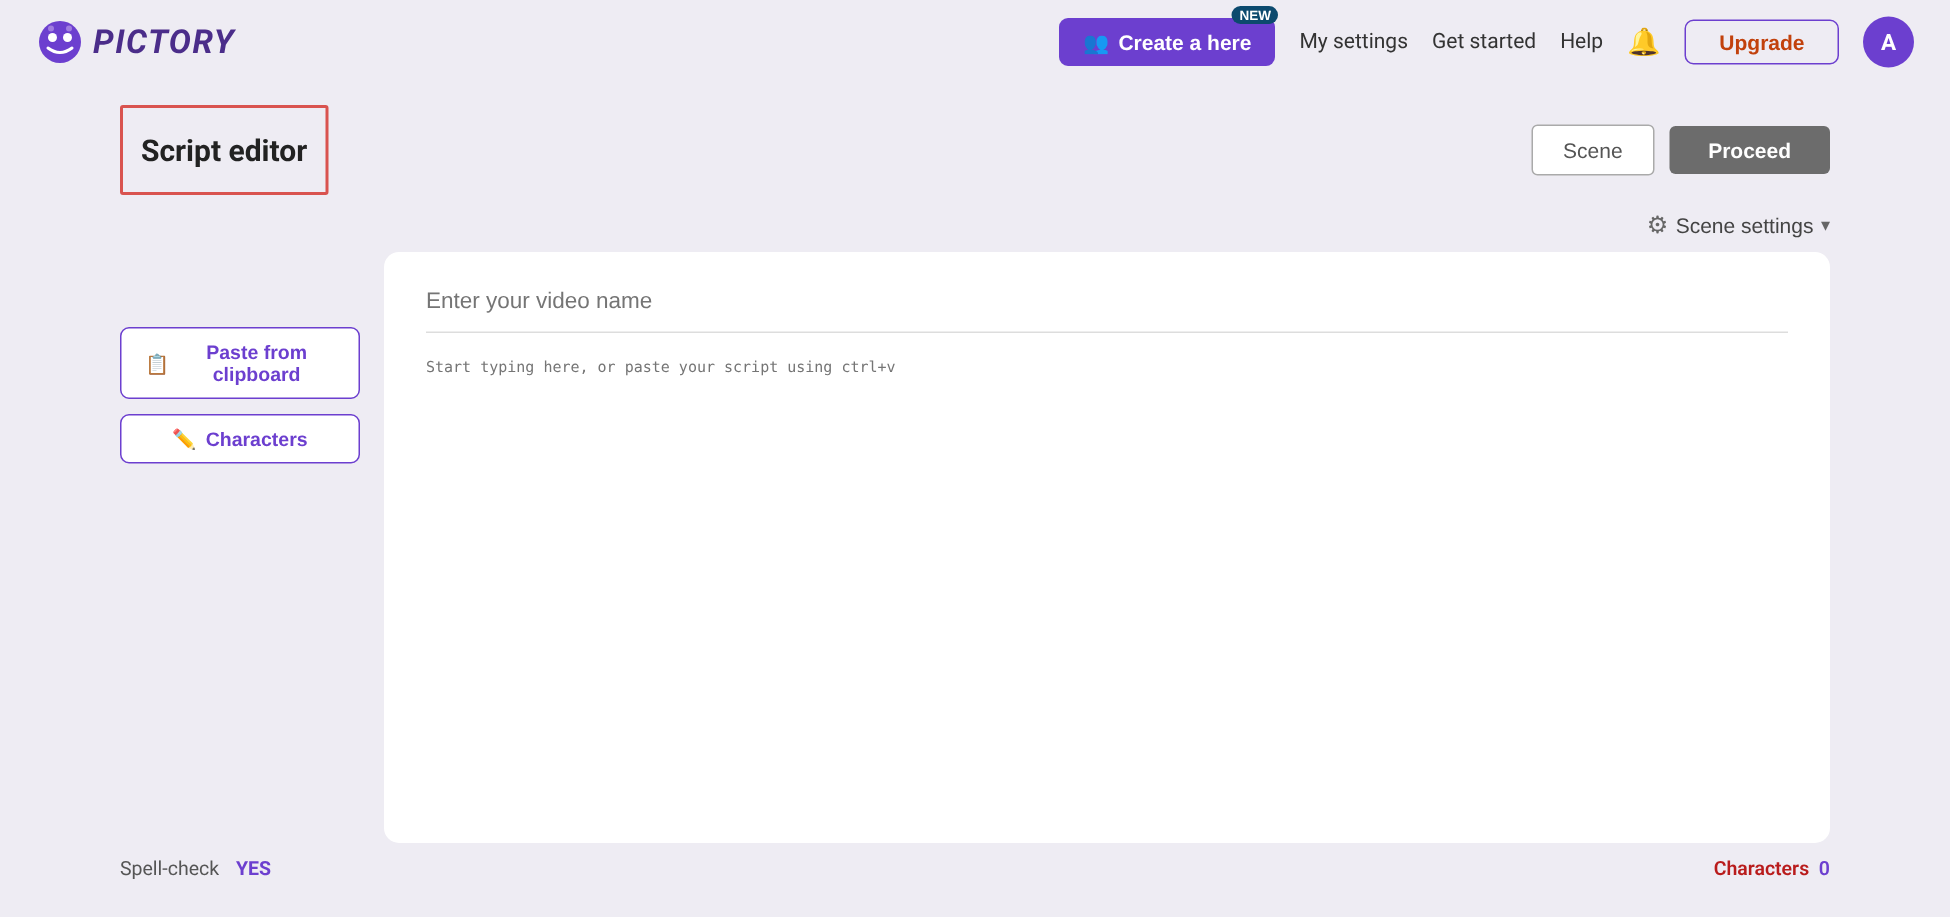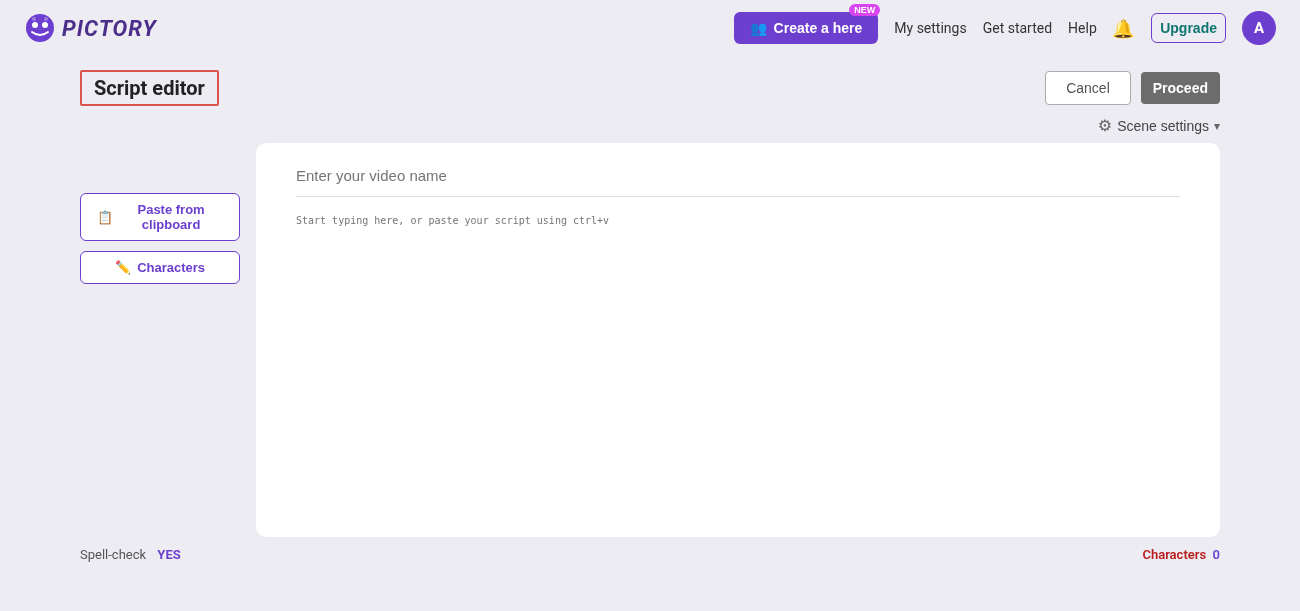--- a/index.html
+++ b/index.html
@@ -53,44 +53,44 @@
       cursor: pointer;
       display: flex;
       align-items: center;
       gap: 6px;
       position: relative;
     }
     .new-badge {
       position: absolute;
       top: -8px;
       right: -2px;
-      background: #d946ef;
+      background: #0c4a6e;
       color: #fff;
       font-size: 9px;
       font-weight: 700;
       padding: 1px 5px;
       border-radius: 8px;
     }
     .nav-link {
       font-size: 14px;
       color: #333;
       cursor: pointer;
       text-decoration: none;
     }
     .bell-icon {
       font-size: 18px;
       color: #555;
       cursor: pointer;
     }
     .upgrade-btn {
       border: 1.5px solid #6c3fcf;
       background: transparent;
-      color: #0f766e;
+      color: #c2410c;
       border-radius: 6px;
-      padding: 6px 8px;
+      padding: 6px 22px;
       font-size: 14px;
       font-weight: 600;
       cursor: pointer;
     }
     .avatar {
       width: 34px;
       height: 34px;
       border-radius: 50%;
       background: #6c3fcf;
       color: #fff;
@@ -115,21 +115,21 @@
       align-items: center;
       justify-content: space-between;
       margin-bottom: 10px;
       padding-top: 14px;
     }
     .script-editor-title {
       font-size: 20px;
       font-weight: 700;
       color: #222;
       border: 2px solid #d9534f;
-      padding: 4px 12px;
+      padding: 16px 12px;
       border-radius: 2px;
     }
     .header-actions {
       display: flex;
       align-items: center;
       gap: 10px;
     }
     .cancel-btn {
       border: 1.5px solid #aaa;
       background: #fff;
@@ -137,21 +137,21 @@
       border-radius: 4px;
       padding: 8px 20px;
       font-size: 14px;
       cursor: pointer;
     }
     .proceed-btn {
       background: #6c6c6c;
       color: #fff;
       border: none;
       border-radius: 4px;
-      padding: 8px 12px;
+      padding: 8px 26px;
       font-size: 14px;
       font-weight: 600;
       cursor: pointer;
     }
 
     
     .scene-settings-row {
       display: flex;
       justify-content: flex-end;
       margin-bottom: 8px;
@@ -202,21 +202,21 @@
       gap: 6px;
       width: 160px;
       justify-content: center;
     }
 
     
     .editor-panel {
       flex: 1;
       background: #fff;
       border-radius: 10px;
-      padding: 24px 40px;
+      padding: 24px 28px;
       min-height: 390px;
       display: flex;
       flex-direction: column;
     }
     .video-name-input {
       border: none;
       outline: none;
       font-size: 15px;
       color: #aaa;
       width: 100%;
@@ -293,21 +293,21 @@
     <button class="upgrade-btn">Upgrade</button>
     <div class="avatar">A</div>
   </div>
 </header>
 
 <div class="main">
 
   <div class="page-header">
     <div class="script-editor-title">Script editor</div>
     <div class="header-actions">
-      <button class="cancel-btn">Cancel</button>
+      <button class="cancel-btn">Scene</button>
       <button class="proceed-btn">Proceed</button>
     </div>
   </div>
 
   <div class="scene-settings-row">
     <button class="scene-settings-btn">
       <span class="gear-icon">⚙</span>
       <span>Scene settings</span>
       <span class="chevron-icon">▾</span>
     </button>

